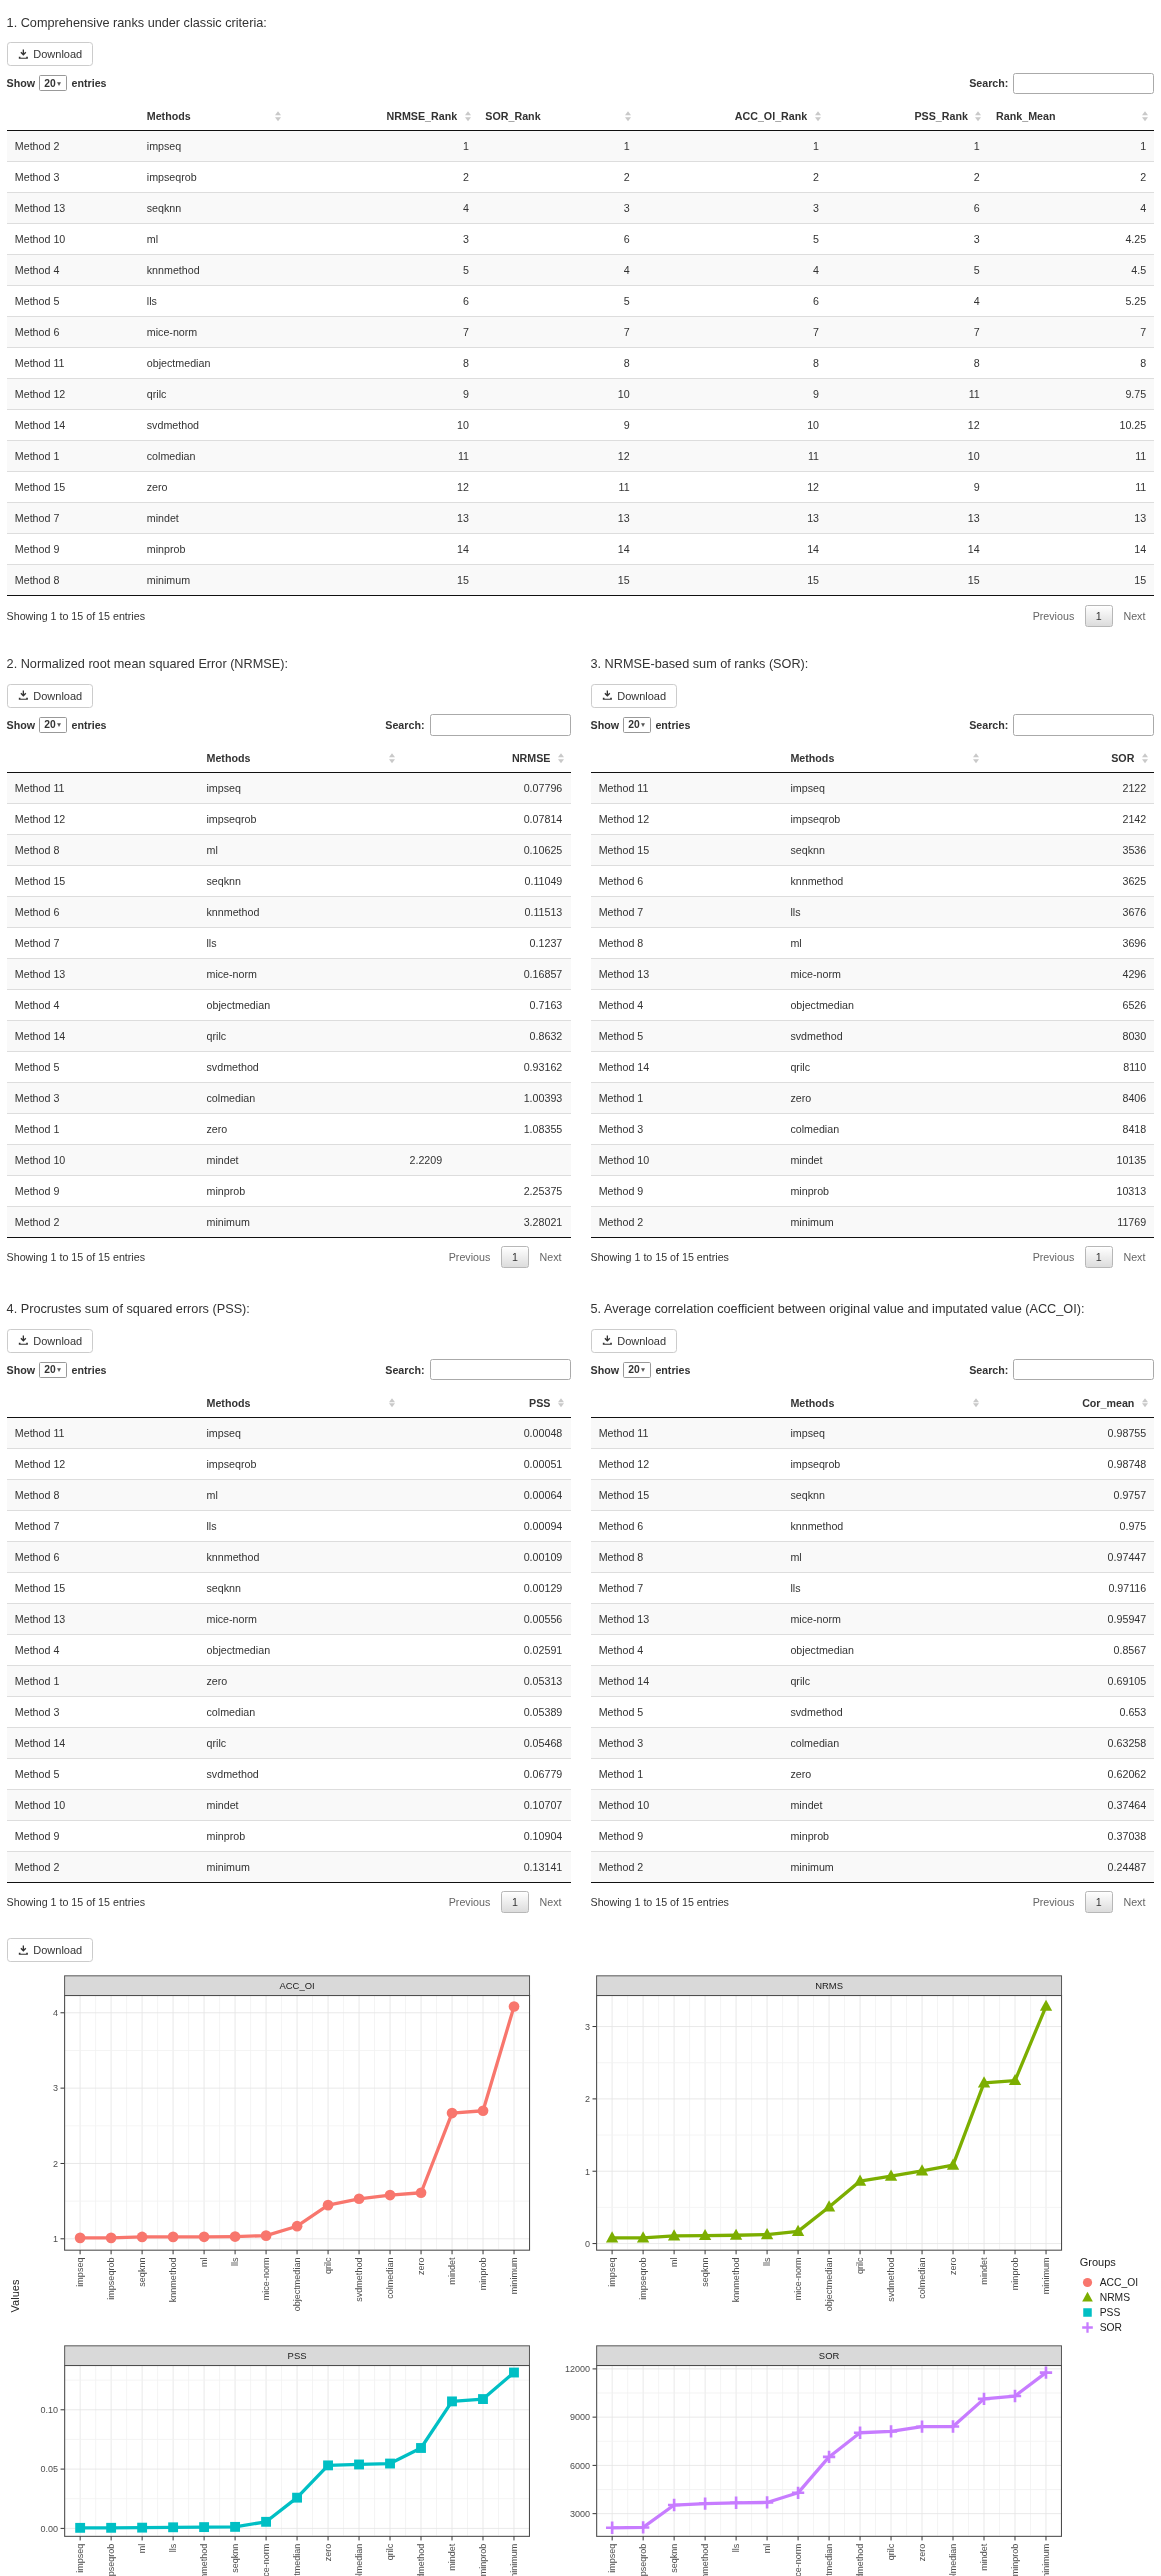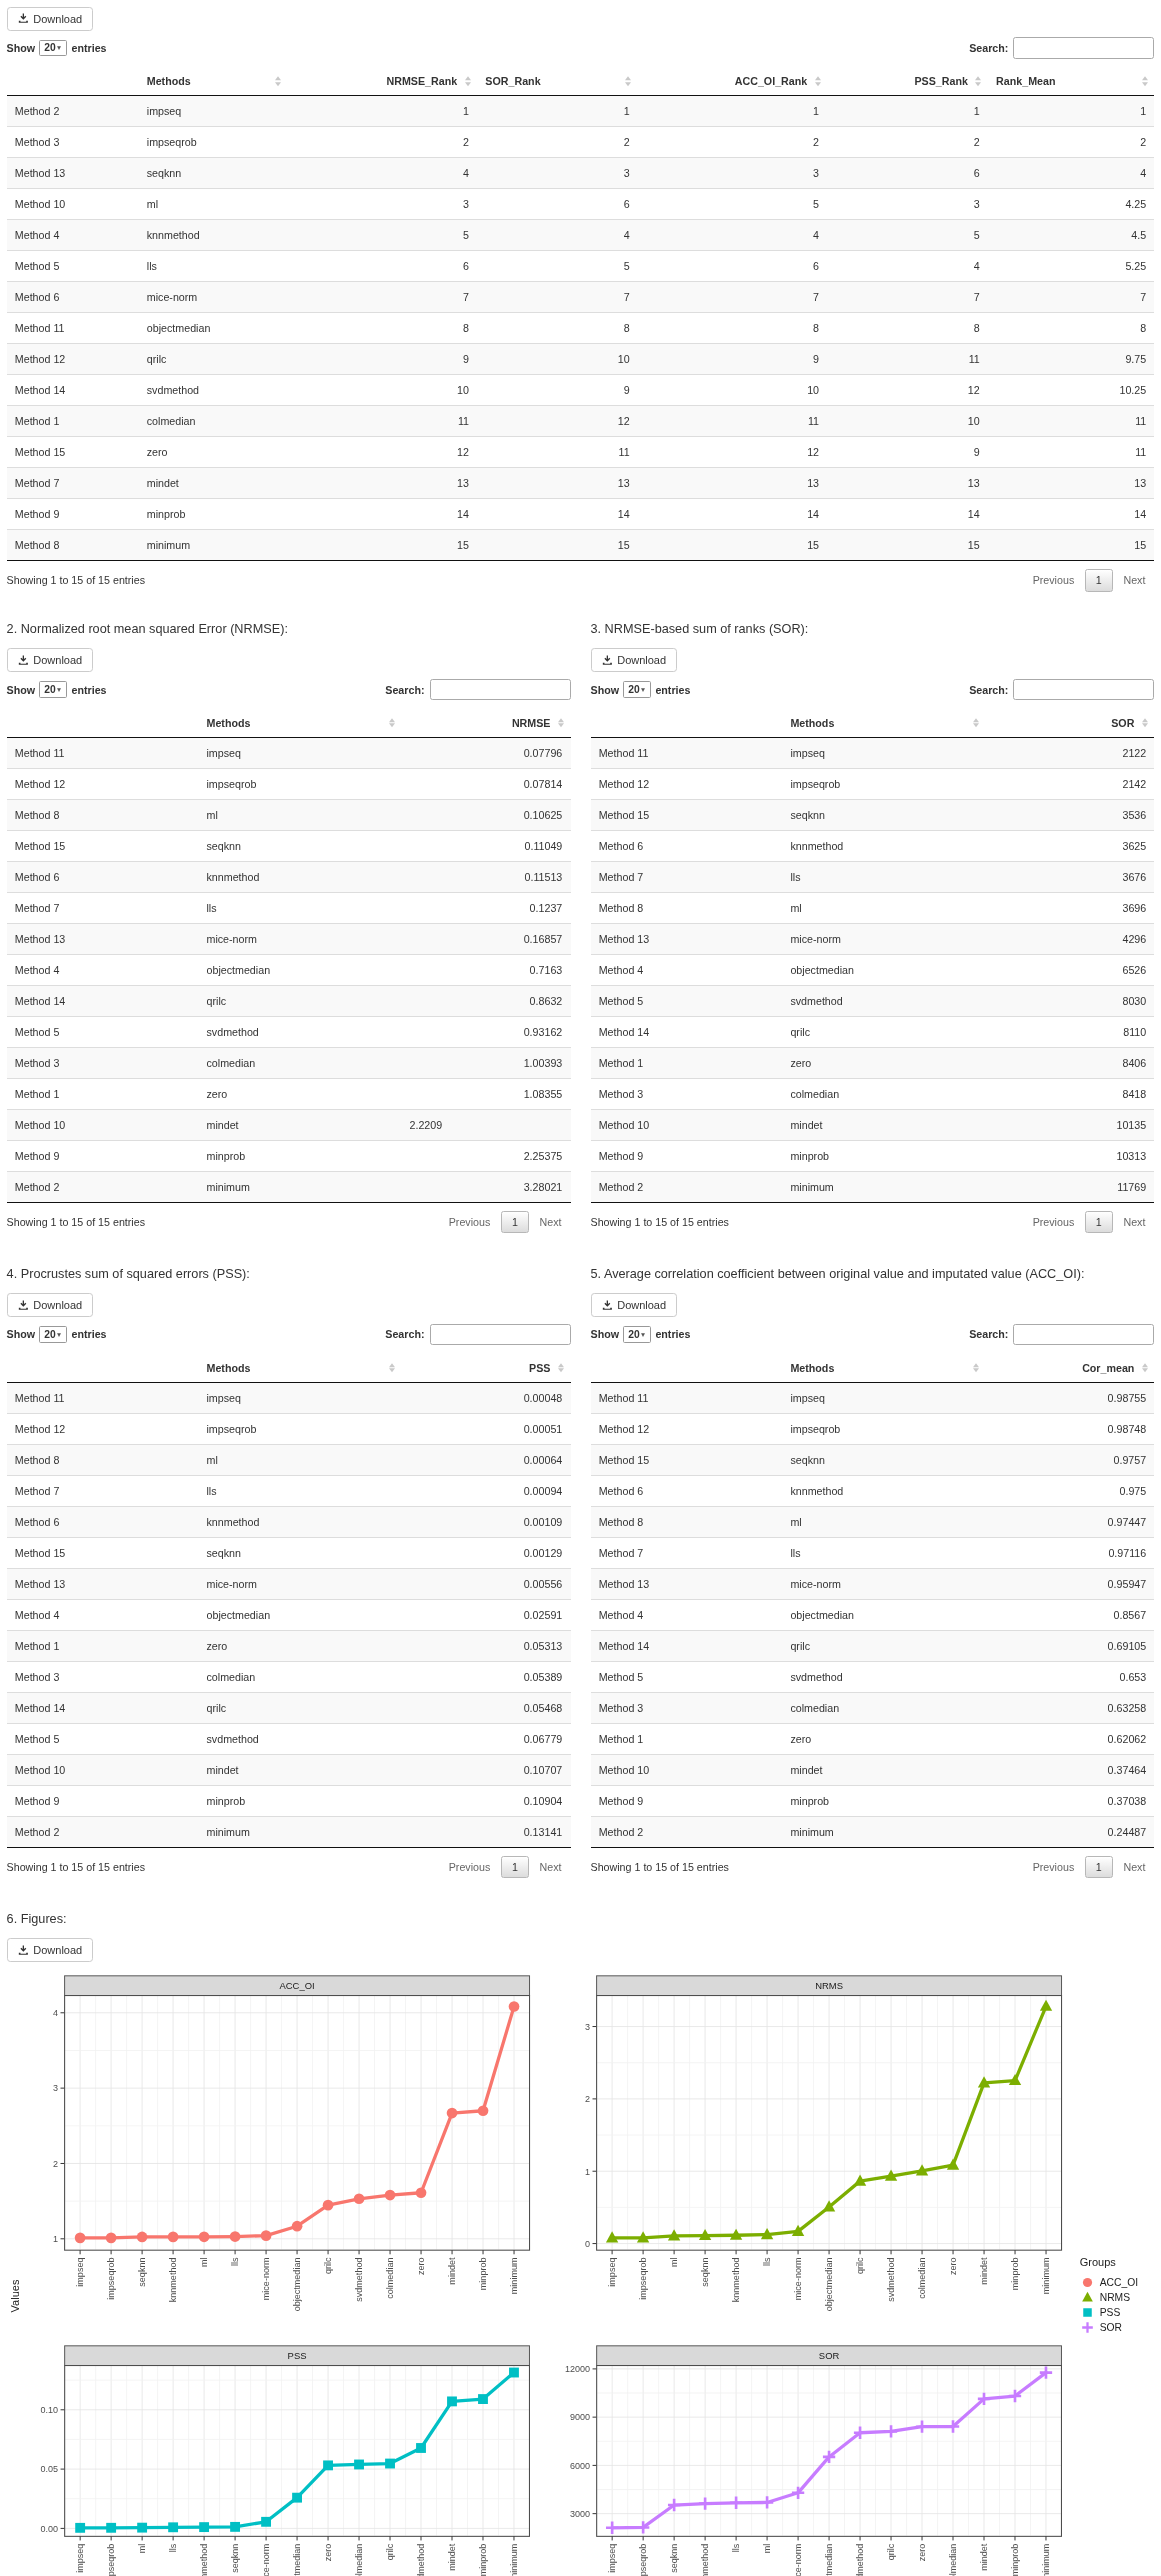--- a/index.html
+++ b/index.html
@@ -34,20 +34,21 @@
   .fig-ylabel span { transform:rotate(-90deg); white-space:nowrap; font-size:11px; color:#222; }
   .fig-charts { display:grid; grid-template-columns:1fr 1fr; column-gap:13px; row-gap:1.6px; flex:1; }
   .fig-legend { width:78px; display:flex; flex-direction:column; justify-content:center; gap:3.3px; padding-left:3.3px;}
   .fig-legend .lg-title { font-size:11px; color:#222; margin-bottom:3.3px; }
   .leg-item { display:flex; align-items:center; gap:5px; font-size:10.3px; color:#222; }
 </style>
 </head>
 <body>
 
 <section class="block">
+  <div class="sec-title">1. Comprehensive ranks under classic criteria:</div>
   <button class="dl-btn">
     <svg width="10.7" height="10.7" viewBox="0 0 13 13">
         <path d="M6.5 0.5 v6 M3.5 4l3 3 3-3" stroke="#333" stroke-width="1.6" fill="none"></path>
         <path d="M1 9.5v2.5h11V9.5h-2v1h-7v-1z" fill="#333"></path>
       </svg>
     <span>Download</span>
   </button>
   <div class="controls">
     <div class="show-entries">
       <span>Show</span>
@@ -767,21 +768,20 @@
       <div class="pager">
         <span class="pbtn">Previous</span>
         <span class="pbtn current">1</span>
         <span class="pbtn">Next</span>
       </div>
     </div>
   </section>
 </div>
 
 <section class="block">
-  <div class="sec-title">6. Figures:</div>
   <button class="dl-btn">
     <svg width="10.7" height="10.7" viewBox="0 0 13 13">
         <path d="M6.5 0.5 v6 M3.5 4l3 3 3-3" stroke="#333" stroke-width="1.6" fill="none"></path>
         <path d="M1 9.5v2.5h11V9.5h-2v1h-7v-1z" fill="#333"></path>
       </svg>
     <span>Download</span>
   </button>
 
   <div class="fig-wrap">
     <div class="fig-ylabel">

